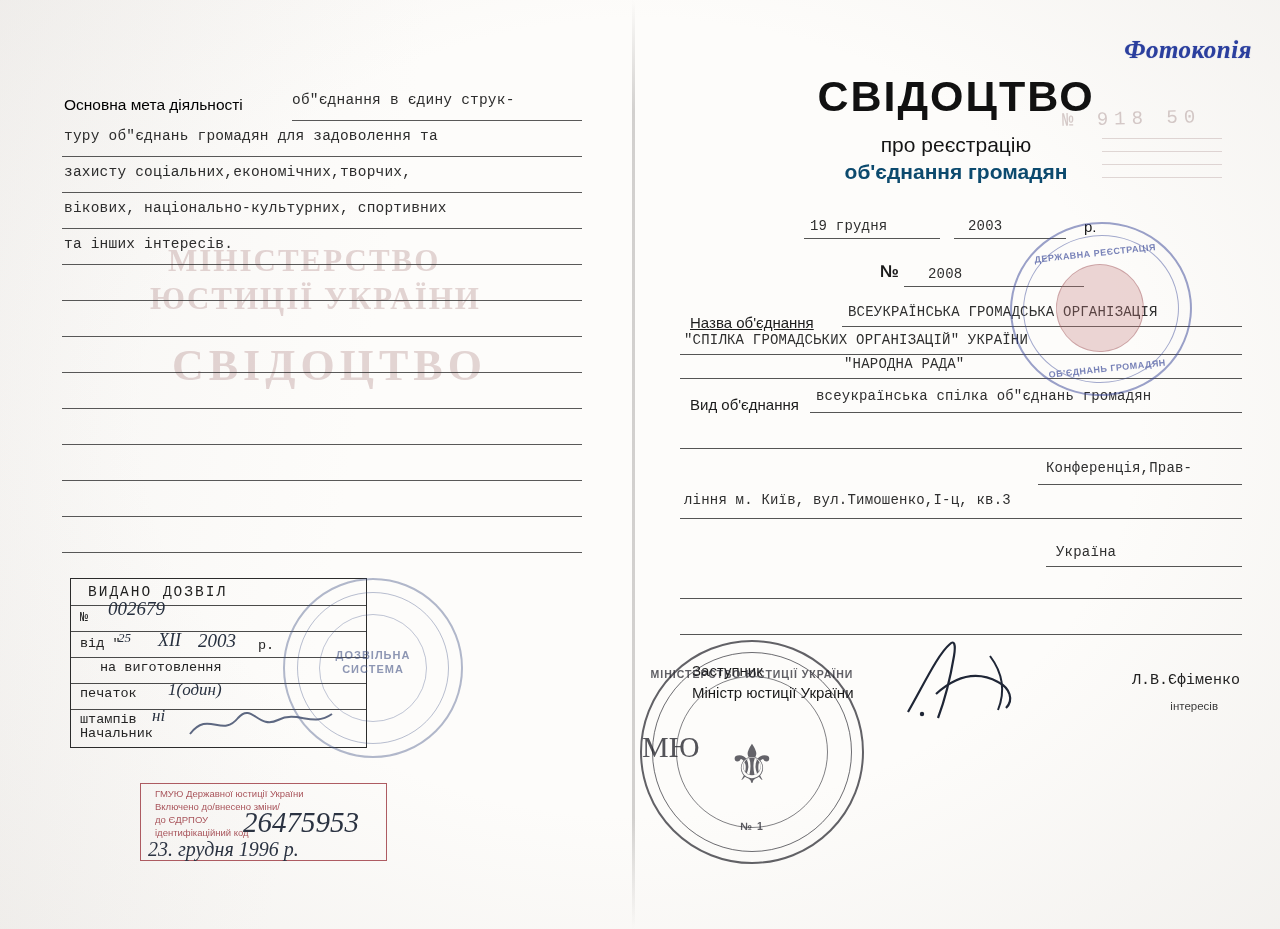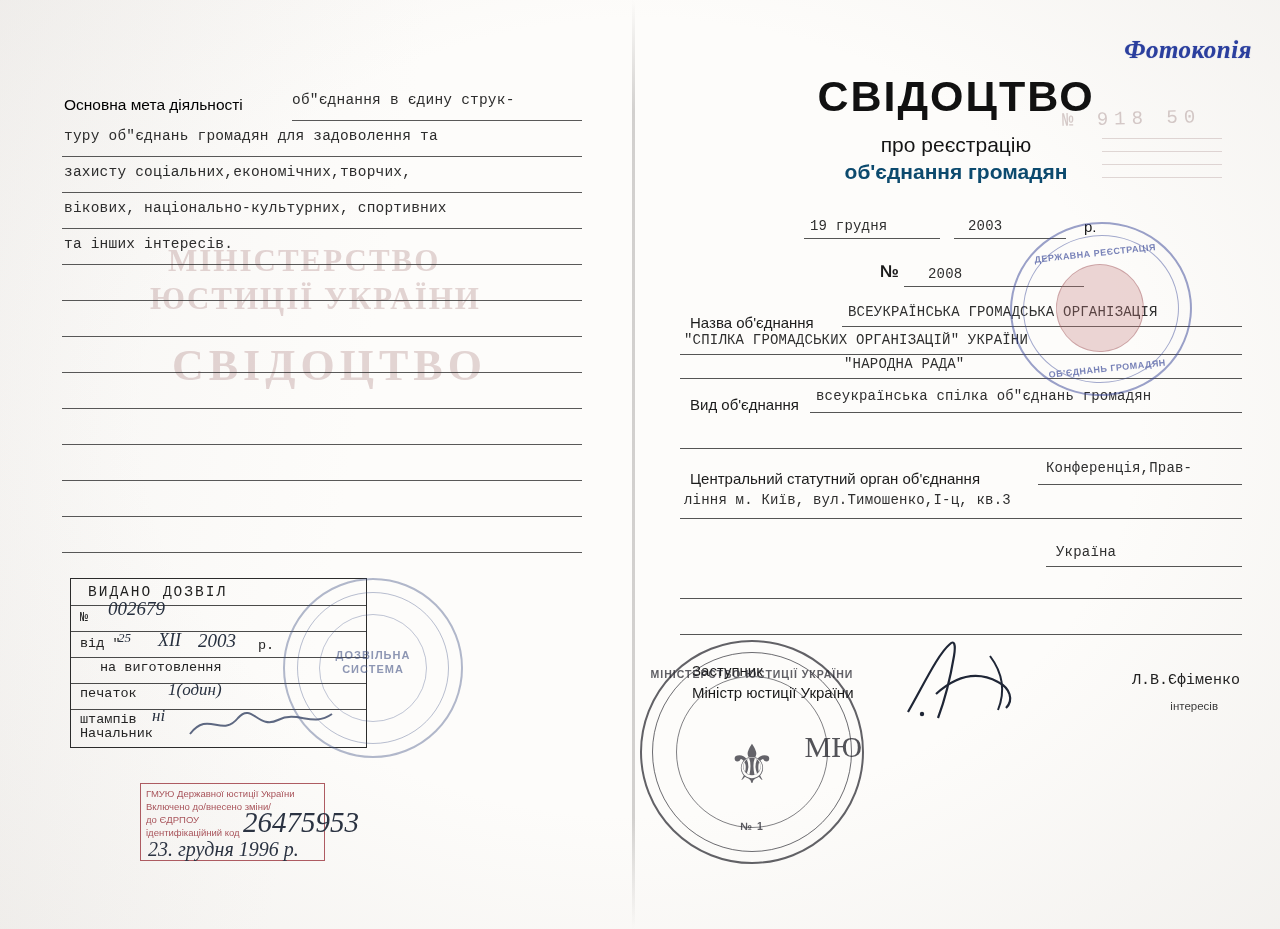--- a/index.html
+++ b/index.html
@@ -144,28 +144,28 @@
     font-style: italic;
     color: #27303f;
     white-space: nowrap;
   }
 
   
   .reg-stamp {
     position: absolute;
     left: 140px;
     top: 783px;
-    width: 185px;
+    width: 247px;
     height: 78px;
     border: 1px solid #a64b52;
     color: #a0434b;
     font-family: "Liberation Sans", sans-serif;
     font-size: 9.5px;
     line-height: 13px;
-    padding: 3px 5px;
+    padding: 3px 14px;
     box-sizing: border-box;
     opacity: 0.9;
   }
   .reg-number {
     position: absolute;
     left: 243px;
     top: 806px;
     font-family: "Liberation Serif", serif;
     font-style: italic;
     font-size: 29px;
@@ -324,21 +324,21 @@
   .seal-ministry .ring3 {
     position: absolute;
     left: 34px; top: 34px; right: 34px; bottom: 34px;
     border-radius: 50%;
     border: 1.5px solid rgba(45,45,52,0.6);
   }
   .seal-ministry .seal-center {
     position: absolute;
     left: 0; top: 88px;
     width: 220px;
-    text-align: right;
+    text-align: left;
     font-family: "Liberation Serif", serif;
     font-size: 30px;
     color: rgba(40,40,48,0.8);
   }
   .seal-arc-top, .seal-arc-bottom {
     position: absolute;
     left: 0;
     width: 220px;
     text-align: center;
     font-family: "Liberation Sans", sans-serif;
@@ -538,34 +538,33 @@
     <div class="field-value" style="left:178px; top:218px;">19 грудня</div>
     <div class="field-line" style="left:172px; top:238px; width:136px;"></div>
     <div class="field-value" style="left:336px; top:218px;">2003</div>
     <div class="field-line" style="left:322px; top:238px; width:112px;"></div>
     <div class="field-label" style="left:452px; top:218px;">р.</div>
 
     <div class="field-label" style="left:248px; top:262px; font-weight:bold; font-size:17px;">№</div>
     <div class="field-value" style="left:296px; top:266px;">2008</div>
     <div class="field-line" style="left:272px; top:286px; width:180px;"></div>
 
-    <div class="field-label" style="left:58px; top:314px;">Назва об'єднання</div>
+    <div class="field-label" style="left:58px; top:314px;text-decoration:underline;">Назва об'єднання</div>
     <div class="field-value" style="left:216px; top:304px;">ВСЕУКРАЇНСЬКА ГРОМАДСЬКА ОРГАНІЗАЦІЯ</div>
     <div class="field-line" style="left:210px; top:326px; width:400px;"></div>
     <div class="field-value" style="left:52px; top:332px;">"СПІЛКА ГРОМАДСЬКИХ ОРГАНІЗАЦІЙ" УКРАЇНИ</div>
     <div class="field-line" style="left:48px; top:354px; width:562px;"></div>
     <div class="field-value" style="left:212px; top:356px;">"НАРОДНА РАДА"</div>
     <div class="field-line" style="left:48px; top:378px; width:562px;"></div>
 
     <div class="field-label" style="left:58px; top:396px;">Вид об'єднання</div>
     <div class="field-value" style="left:184px; top:388px;">всеукраїнська спілка об"єднань громадян</div>
     <div class="field-line" style="left:178px; top:412px; width:432px;"></div>
     <div class="field-line" style="left:48px; top:448px; width:562px;"></div>
 
-    <div class="field-label" style="left:58px; top:470px;">Центральний статутний орган об'єднання</div>
     <div class="field-value" style="left:414px; top:460px;">Конференція,Прав-</div>
     <div class="field-line" style="left:406px; top:484px; width:204px;"></div>
     <div class="field-value" style="left:52px; top:492px;">ління м. Київ, вул.Тимошенко,І-ц, кв.3</div>
     <div class="field-line" style="left:48px; top:518px; width:562px;"></div>
 
     <div class="field-value" style="left:424px; top:544px;">Україна</div>
     <div class="field-line" style="left:414px; top:566px; width:196px;"></div>
     <div class="field-line" style="left:48px; top:598px; width:562px;"></div>
     <div class="field-line" style="left:48px; top:634px; width:562px;"></div>
 

